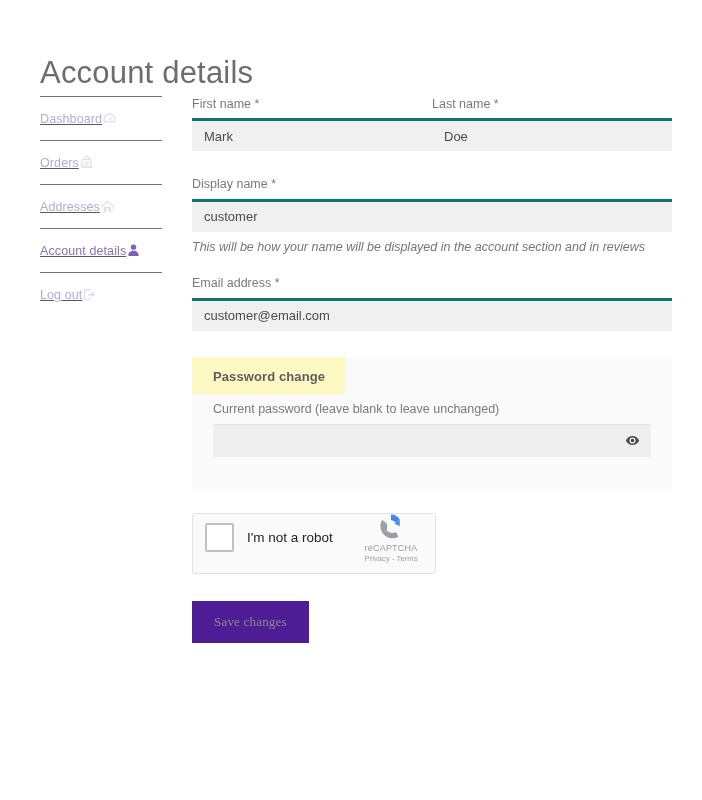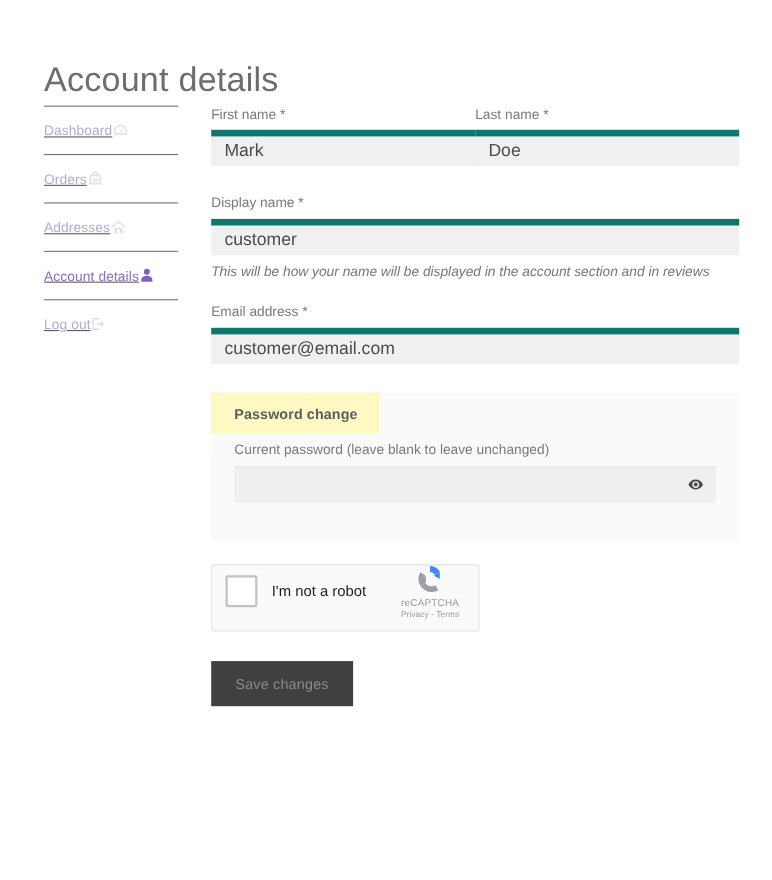--- a/index.html
+++ b/index.html
@@ -88,24 +88,24 @@
   .field-label {
     font-size: 12.5px;
     color: #7a7a7a;
     margin-bottom: 6px;
     line-height: 1.3;
   }
 
   .text-input {
     background: #f0f0f0;
     border: none;
-    border-top: 6px solid #0f766e;
+    border-top: 3px solid #0f766e;
     height: 33px;
     line-height: 33px;
-    font-size: 16px;
+    font-size: 13px;
     color: #4b4b4b;
     padding: 0 12px;
     box-sizing: border-box;
     width: 100%;
     font-family: "Liberation Sans", sans-serif;
     outline: none;
     display: block;
   }
 
   .row-2col {
@@ -244,25 +244,25 @@
     font-size: 7.5px;
     color: #9b9b9b;
     letter-spacing: 0.1px;
     line-height: 1.3;
     margin-top: 1px;
   }
 
   
   .save-btn {
     margin-top: 27px;
-    background: #404040;
+    background: #4c1d95;
     border: none;
     color: #8a8a8a;
     font-size: 13px;
-    font-family: Liberation Sans, sans-serif;
+    font-family: Liberation Serif, serif;
     padding: 13px 22px;
     cursor: pointer;
     display: inline-block;
     letter-spacing: 0.2px;
   }
 </style>
 </head>
 <body>
 
 <h1 class="page-title">Account details</h1>

